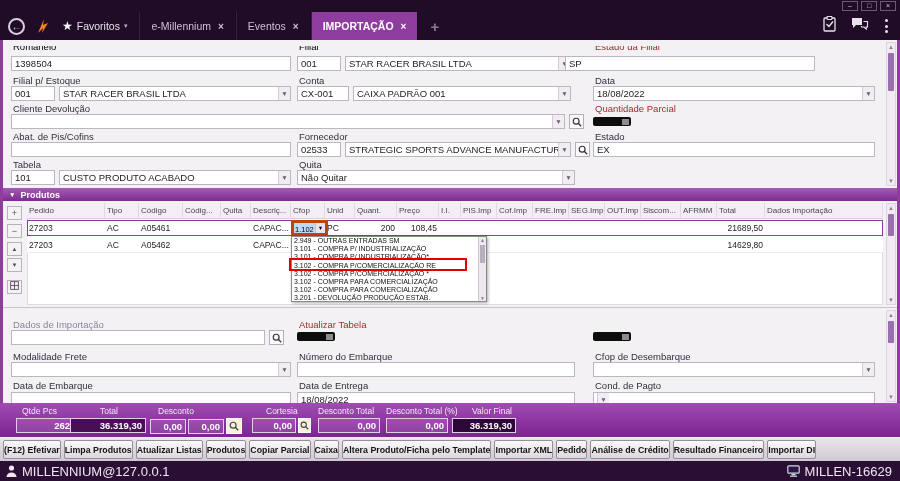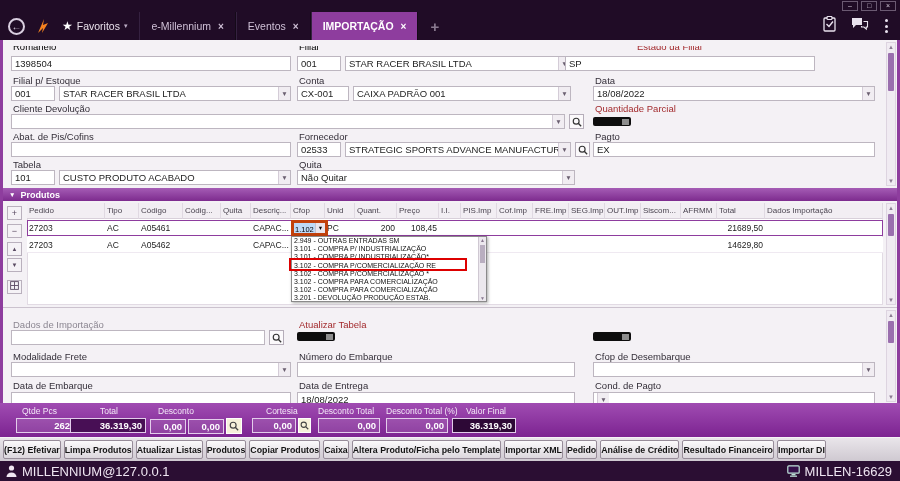--- a/index.html
+++ b/index.html
@@ -27,21 +27,21 @@
   .kebab i { width:3px; height:3px; background:#e9e2ee; border-radius:50%; display:block; }
 
   
   .content { position:absolute; top:40px; left:3px; right:3px; height:363px; background:#f4f1f5; overflow:hidden; }
 
   .lbl { position:absolute; font-size:9.5px; color:#332e38; white-space:nowrap; }
   .lbl.red { color:#a32b2e; }
   .lbl.gray { color:#8b8691; }
   .cutlbl { position:absolute; height:8px; overflow:hidden; }
   .cutlbl span { display:block; font-size:9.5px; margin-top:-5px; white-space:nowrap; }
-  .cutlbl.red span { color:#a32b2e;margin-left:42px; }
+  .cutlbl.red span { color:#a32b2e; }
 
   .fld { position:absolute; height:15px; background:#fff; border:1px solid #bdb6c0; font-size:9.5px; color:#1c1c1c; display:flex; align-items:center; padding:0 3px; white-space:nowrap; overflow:hidden; }
   .fld .txt { flex:1; overflow:hidden; white-space:nowrap; }
   .fld .arr { width:12px; align-self:stretch; margin-right:-3px; background:#f1edf2; border-left:1px solid #d4ccd7; color:#6a5f70; font-size:6.5px; display:flex; align-items:center; justify-content:center; }
   .magbtn { position:absolute; width:15px; height:15px; background:#fbf9fb; border:1px solid #b5adb9; display:flex; align-items:center; justify-content:center; cursor:pointer; }
   .pill { position:absolute; width:38px; height:9px; background:#0d0d0d; border-radius:2px; cursor:pointer; }
   .pill i { position:absolute; right:2px; top:1.5px; width:7px; height:6px; background:#8d8d8d; display:block; }
 
   
   .vscroll { position:absolute; width:10px; background:#f0ebf2; border:1px solid #ddd4e0; }
@@ -216,21 +216,21 @@
           <circle cx="5" cy="5" r="3.5" fill="none" stroke="#333" stroke-width="1.4"></circle>
           <line x1="7.8" y1="7.8" x2="11" y2="11" stroke="#333" stroke-width="1.6"></line>
         </svg>
     </div>
     <div class="pill" style="left:590px;top:77px">
         <i></i>
       </div>
 
     <div class="lbl" style="left:10px;top:91px">Abat. de Pis/Cofins</div>
     <div class="lbl" style="left:296px;top:91px">Fornecedor</div>
-    <div class="lbl" style="left:592px;top:91px">Pagto</div>
+    <div class="lbl" style="left:592px;top:91px">Estado</div>
     <div class="fld" style="left:8px;top:102px;width:280px">
         <span class="txt"></span>
       </div>
     <div class="fld" style="left:294px;top:102px;width:44px">
         <span class="txt">02533</span>
       </div>
     <div class="fld" style="left:342px;top:102px;width:226px">
       <span class="txt">STRATEGIC SPORTS ADVANCE MANUFACTURING LTD</span>
         <span class="arr">▼</span>
     </div>
@@ -476,31 +476,31 @@
     </div>
     <div class="tgroup" style="left:318px;width:62px">
       <div class="tlbl">Desconto Total</div>
       <div class="tbox">0,00</div>
     </div>
     <div class="tgroup" style="left:386px;width:62px">
       <div class="tlbl">Desconto Total (%)</div>
       <div class="tbox">0,00</div>
     </div>
     <div class="tgroup" style="left:452px;width:64px">
-      <div class="tlbl" style="padding-left:14px">Valor Final</div>
+      <div class="tlbl" style="padding-left:20px">Valor Final</div>
       <div class="tbox final">36.319,30</div>
     </div>
   </div>
 
   <div class="actions">
     <div class="abtn">(F12) Efetivar</div>
     <div class="abtn">Limpa Produtos</div>
     <div class="abtn">Atualizar Listas</div>
     <div class="abtn">Produtos</div>
-    <div class="abtn">Copiar Produtos</div>
+    <div class="abtn">Copiar Parcial</div>
     <div class="abtn">Caixa</div>
     <div class="abtn">Altera Produto/Ficha pelo Template</div>
     <div class="abtn">Importar XML</div>
     <div class="abtn">Pedido</div>
     <div class="abtn">Análise de Crédito</div>
     <div class="abtn">Resultado Financeiro</div>
     <div class="abtn">Importar DI</div>
   </div>
 
   <div class="statusbar">

